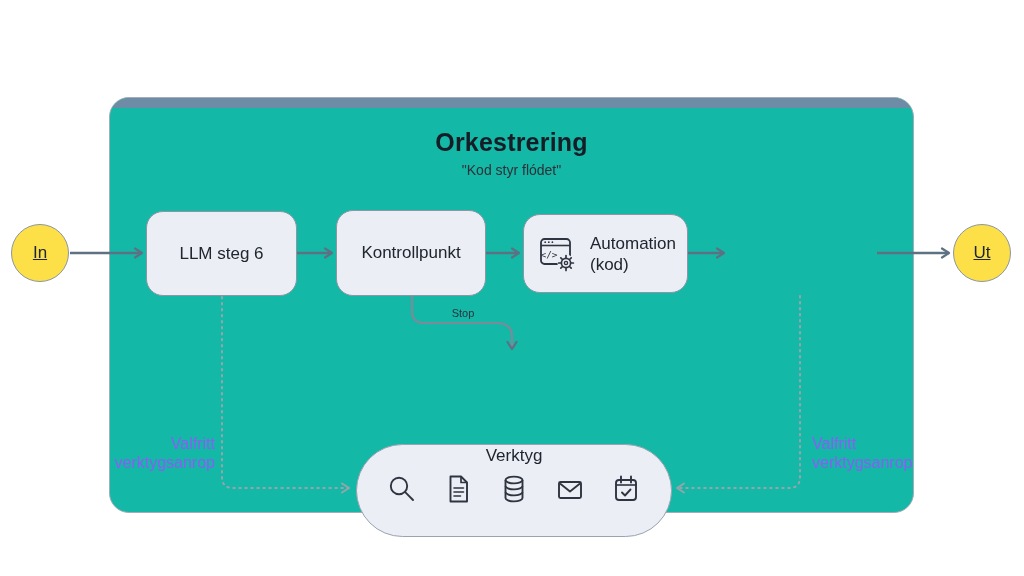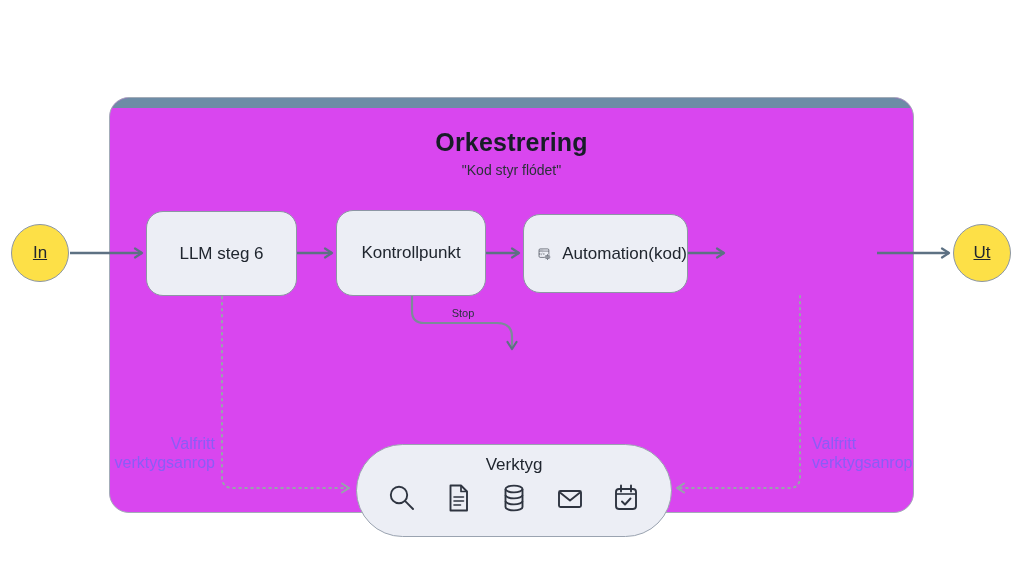--- a/index.html
+++ b/index.html
@@ -5,21 +5,21 @@
   html,body{margin:0;padding:0;background:#ffffff;}
   .canvas{
     position:relative;width:1024px;height:576px;overflow:hidden;
     background:#ffffff;
     font-family:"Liberation Sans", sans-serif;
     color:#1F2630;
   }
   
   .container{
     position:absolute;left:109px;top:97px;width:805px;height:416px;
-    border:1.5px solid #A3ACB8;border-radius:20px;background:#d946ef;
+    border:1.5px solid #A3ACB8;border-radius:20px;background:#14b8a6;
     overflow:hidden;box-sizing:border-box;
   }
   .topbar{
     position:absolute;left:-2px;top:-2px;right:-2px;height:12px;
     background:#6E8CA6;border-radius:20px 20px 0 0;
   }
   .title{
     position:absolute;left:0;right:0;top:30px;text-align:center;
     font-size:25px;font-weight:700;letter-spacing:.2px;color:#171d27;
   }
@@ -33,27 +33,27 @@
   .node{
     position:absolute;box-sizing:border-box;
     background:#ECEEF5;border:1.6px solid #8C96A4;border-radius:17px;
     display:flex;align-items:center;justify-content:center;
     font-size:17px;font-weight:500;color:#20262f;
   }
   .circle{border-radius:50%;background:#fde047;border-color:#8C96A4;text-decoration:underline;}
   .pill{border-radius:20px;}
   .capsule{
     border-radius:48px;flex-direction:column;justify-content:flex-start;
-    padding-top:10px;border-color:#9AA3B0;
+    padding-top:1px;border-color:#9AA3B0;
   }
   .capsule-title{font-size:17px;font-weight:500;color:#20262f;}
   .tool-icons{display:flex;gap:24px;margin-top:7px;align-items:center;}
   .tool-icons svg{display:block;}
   .automation{justify-content:flex-start;padding-left:14px;gap:10px;}
-  .auto-text{display:flex;flex-direction:row;line-height:21px;text-align:left;align-items:center;}
+  .auto-text{display:flex;flex-direction:column;line-height:21px;text-align:left;}
   
   .edge-label{position:absolute;font-size:16px;color:#8b5cf6;line-height:19px;}
   .lbl-right{text-align:right;}
   .lbl-left{text-align:left;}
   .stop-label{font-size:11px;color:#2b3240;}
 </style>
 </head>
 <body>
 
 <div class="canvas">

